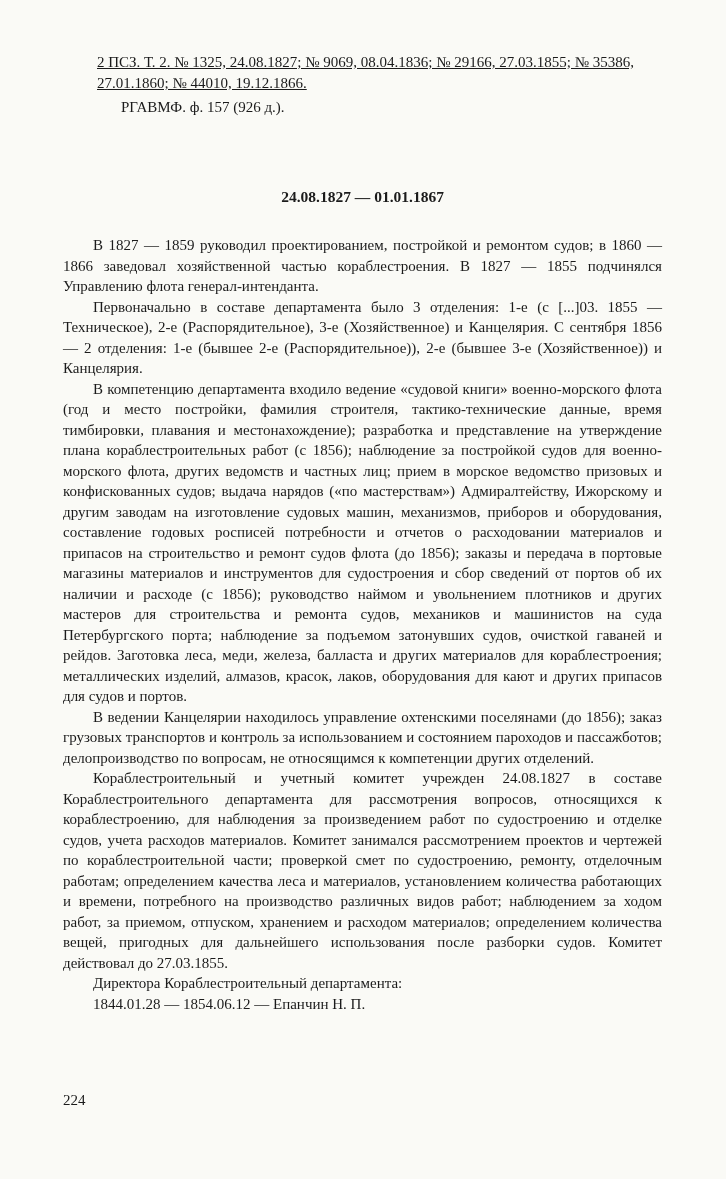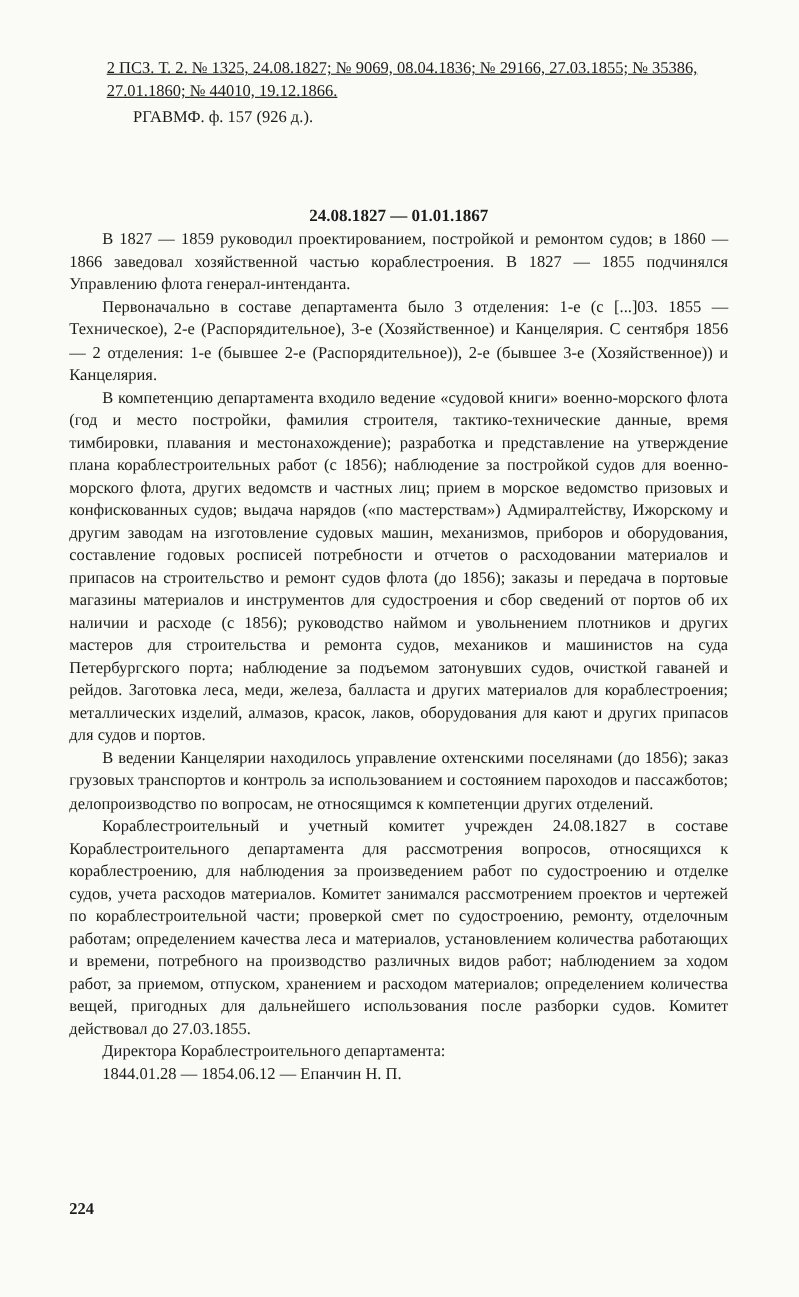--- a/index.html
+++ b/index.html
@@ -34,41 +34,41 @@
     line-height: 21px;
   }
   .title {
     margin: 44px 0 0 0;
     text-align: center;
     font-weight: bold;
     font-size: 15.5px;
     line-height: 23px;
   }
   .body {
+    margin-top: 27px;
     font-size: 15px;
     line-height: 20.5px;
     text-align: justify;
   }
   .body p {
     margin: 0;
     text-indent: 30px;
   }
   .directors-heading {
     text-align: left;
   }
   .director-line {
     text-indent: 30px;
     text-align: left;
   }
   .pagenum {
     position: absolute;
     left: 63px;
     top: 1092px;
     font-size: 15px;
-    font-weight: bold;
   }
 </style>
 </head>
 <body>
 
 <div class="page">
 
   <div class="refs">2 ПСЗ. Т. 2. № 1325, 24.08.1827; № 9069, 08.04.1836; № 29166, 27.03.1855; № 35386, 27.01.1860; № 44010, 19.12.1866.</div>
 
   <div class="archive">РГАВМФ. ф. 157 (926 д.).</div>
@@ -78,20 +78,20 @@
     <span>24.08.1827 — 01.01.1867</span>
   </h1>
 
   <div class="body">
     <p>В 1827 — 1859 руководил проектированием, постройкой и ремонтом судов; в 1860 — 1866 заведовал хозяйственной частью кораблестроения. В 1827 — 1855 подчинялся Управлению флота генерал-интенданта.</p>
     <p>Первоначально в составе департамента было 3 отделения: 1-е (с [...]03. 1855 — Техническое), 2-е (Распорядительное), 3-е (Хозяйственное) и Канцелярия. С сентября 1856 — 2 отделения: 1-е (бывшее 2-е (Распорядительное)), 2-е (бывшее 3-е (Хозяйственное)) и Канцелярия.</p>
     <p>В компетенцию департамента входило ведение «судовой книги» военно-морского флота (год и место постройки, фамилия строителя, тактико-технические данные, время тимбировки, плавания и местонахождение); разработка и представление на утверждение плана кораблестроительных работ (с 1856); наблюдение за постройкой судов для военно-морского флота, других ведомств и частных лиц; прием в морское ведомство призовых и конфискованных судов; выдача нарядов («по мастерствам») Адмиралтейству, Ижорскому и другим заводам на изготовление судовых машин, механизмов, приборов и оборудования, составление годовых росписей потребности и отчетов о расходовании материалов и припасов на строительство и ремонт судов флота (до 1856); заказы и передача в портовые магазины материалов и инструментов для судостроения и сбор сведений от портов об их наличии и расходе (с 1856); руководство наймом и увольнением плотников и других мастеров для строительства и ремонта судов, механиков и машинистов на суда Петербургского порта; наблюдение за подъемом затонувших судов, очисткой гаваней и рейдов. Заготовка леса, меди, железа, балласта и других материалов для кораблестроения; металлических изделий, алмазов, красок, лаков, оборудования для кают и других припасов для судов и портов.</p>
     <p>В ведении Канцелярии находилось управление охтенскими поселянами (до 1856); заказ грузовых транспортов и контроль за использованием и состоянием пароходов и пассажботов; делопроизводство по вопросам, не относящимся к компетенции других отделений.</p>
     <p>Кораблестроительный и учетный комитет учрежден 24.08.1827 в составе Кораблестроительного департамента для рассмотрения вопросов, относящихся к кораблестроению, для наблюдения за произведением работ по судостроению и отделке судов, учета расходов материалов. Комитет занимался рассмотрением проектов и чертежей по кораблестроительной части; проверкой смет по судостроению, ремонту, отделочным работам; определением качества леса и материалов, установлением количества работающих и времени, потребного на производство различных видов работ; наблюдением за ходом работ, за приемом, отпуском, хранением и расходом материалов; определением количества вещей, пригодных для дальнейшего использования после разборки судов. Комитет действовал до 27.03.1855.</p>
 
-    <p class="directors-heading">Директора Кораблестроительного департамента:</p>
+    <p class="directors-heading">Директора Кораблестроительный департамента:</p>
 
     <div class="director-line">1844.01.28 — 1854.06.12 — Епанчин Н. П.</div>
   </div>
 
   <div class="pagenum">224</div>
 
 </div>
 
 </body></html>

